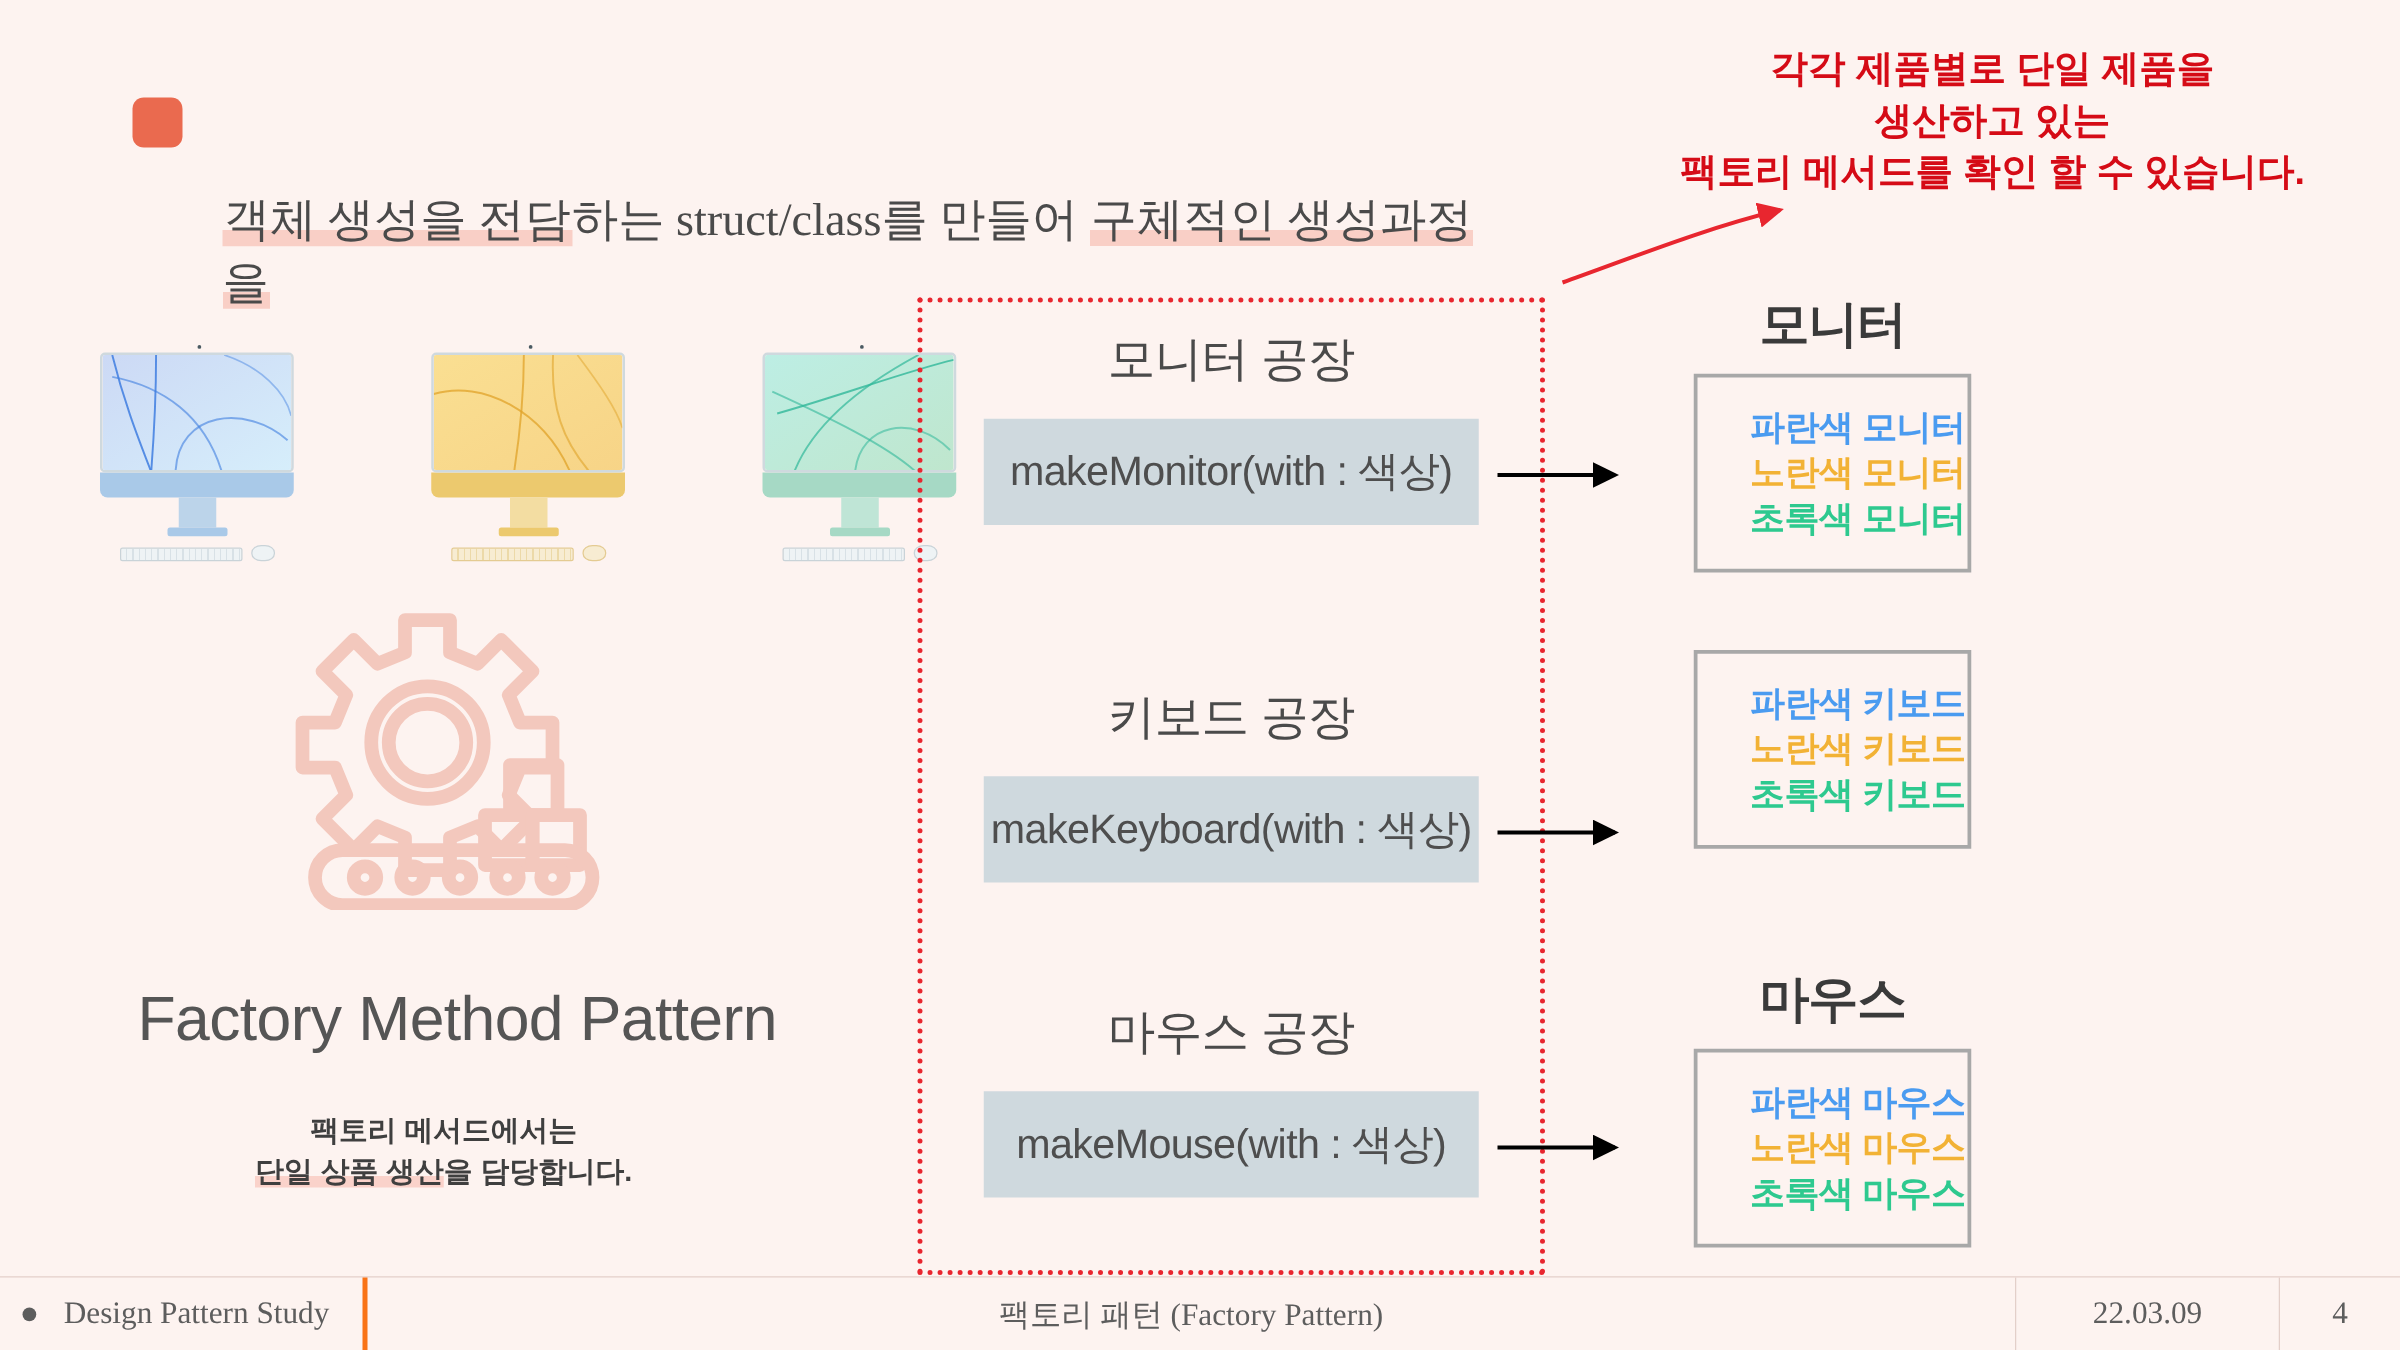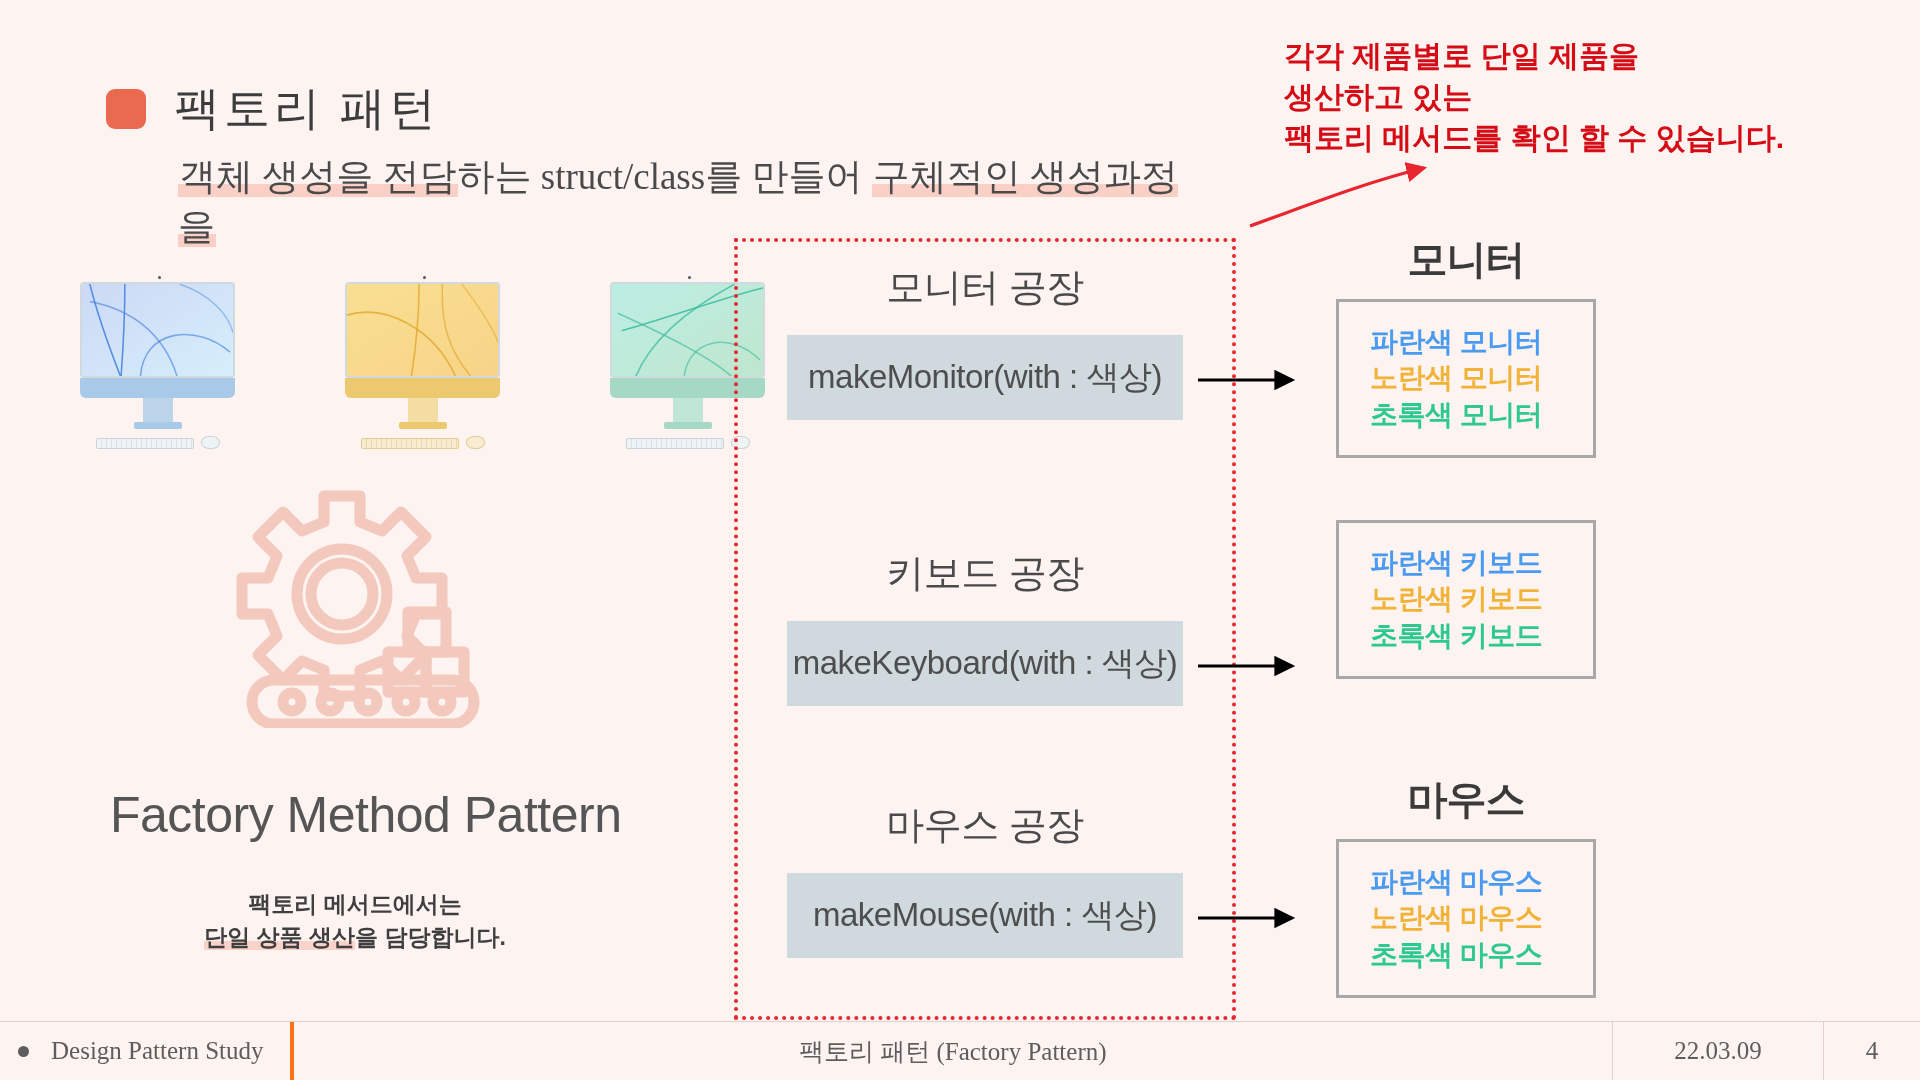--- a/index.html
+++ b/index.html
@@ -135,20 +135,21 @@
   .hl2 {
     background: linear-gradient(to top, #fad2ca 0%, #fad2ca 34%, rgba(250,210,202,0) 34%);
   }
 
   
   .annotation {
     position: absolute;
     right: 16px;
     top: 36px;
     width: 620px;
+    text-align: center;
     color: #d50b16;
     font-size: 30px;
     font-weight: bold;
     line-height: 1.36;
   }
   .annot-arrow {
     position: absolute;
     left: 1246px;
     top: 160px;
     width: 190px;
@@ -205,23 +206,23 @@
   .product-name {
     font-size: 40px;
     color: #3a3a3a;
     font-weight: bold;
     letter-spacing: -1px;
     margin-bottom: 12px;
   }
   .product-list {
     border: 3px solid #a8a8a8;
     box-sizing: border-box;
-    width: 260px;
+    width: 222px;
     margin: 0 auto;
-    padding: 22px 0 22px 7px;
+    padding: 22px 0 22px 18px;
     text-align: left;
   }
   .product-list div {
     font-size: 28px;
     font-weight: bold;
     padding-left: 24px;
     line-height: 1.30;
     letter-spacing: -0.5px;
   }
 
@@ -261,21 +262,20 @@
     width: 96px; text-align: center;
     border-left: 1px solid #e3cfc9;
     height: 58px; display: flex; align-items: center; justify-content: center;
   }
 </style>
 </head>
 <body>
 
 <div class="title-row">
   <div class="title-bullet"></div>
-  <div class="title-text">팩토리 패턴</div>
 </div>
 
 <div class="subtitle">
   <span class="hl">객체 생성을 전담</span><span>하는 struct/class를 만들어 </span><span class="hl">구체적인 생성과정을</span><br>
 </div>
 
 <div class="imac-row">
 
   <div class="imac">
     <div class="imac-screen">

